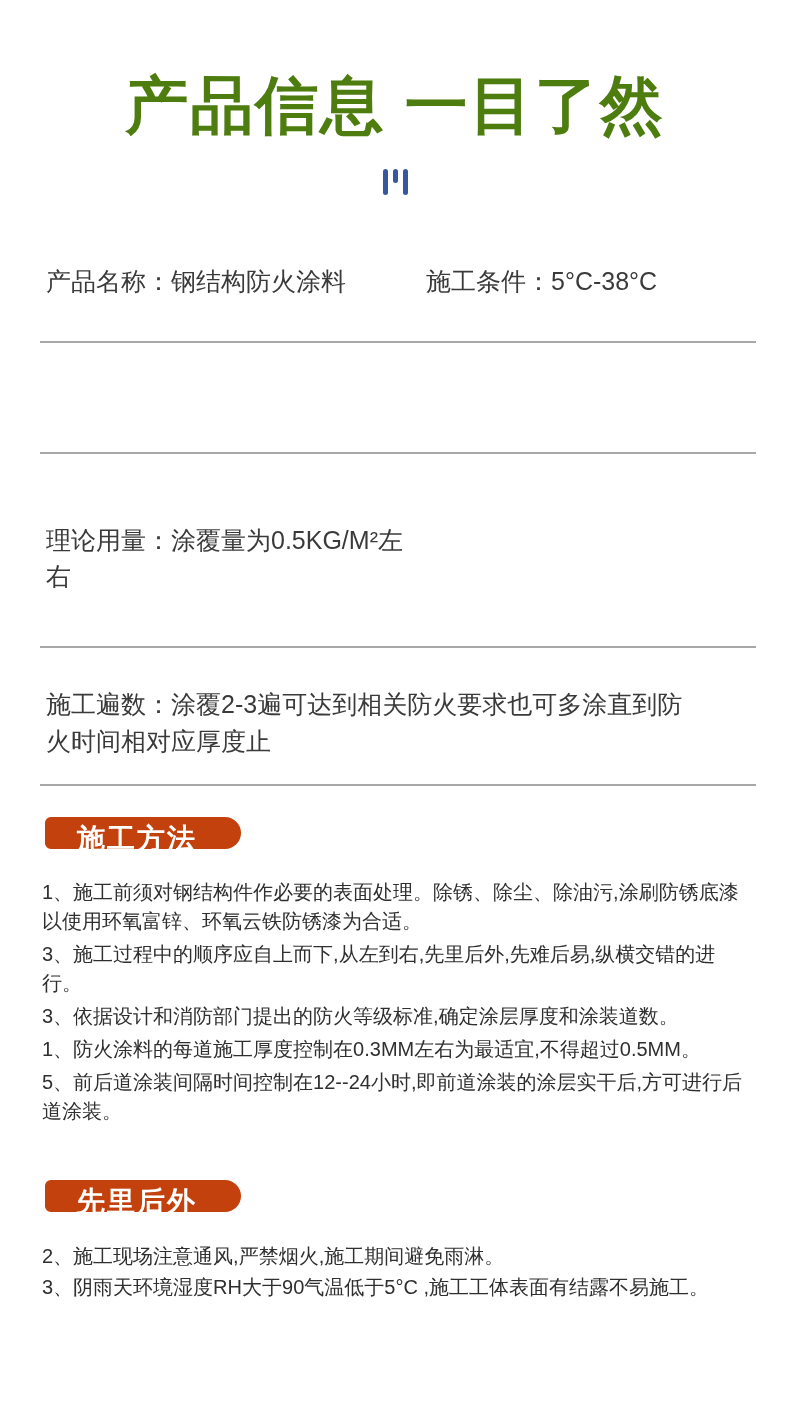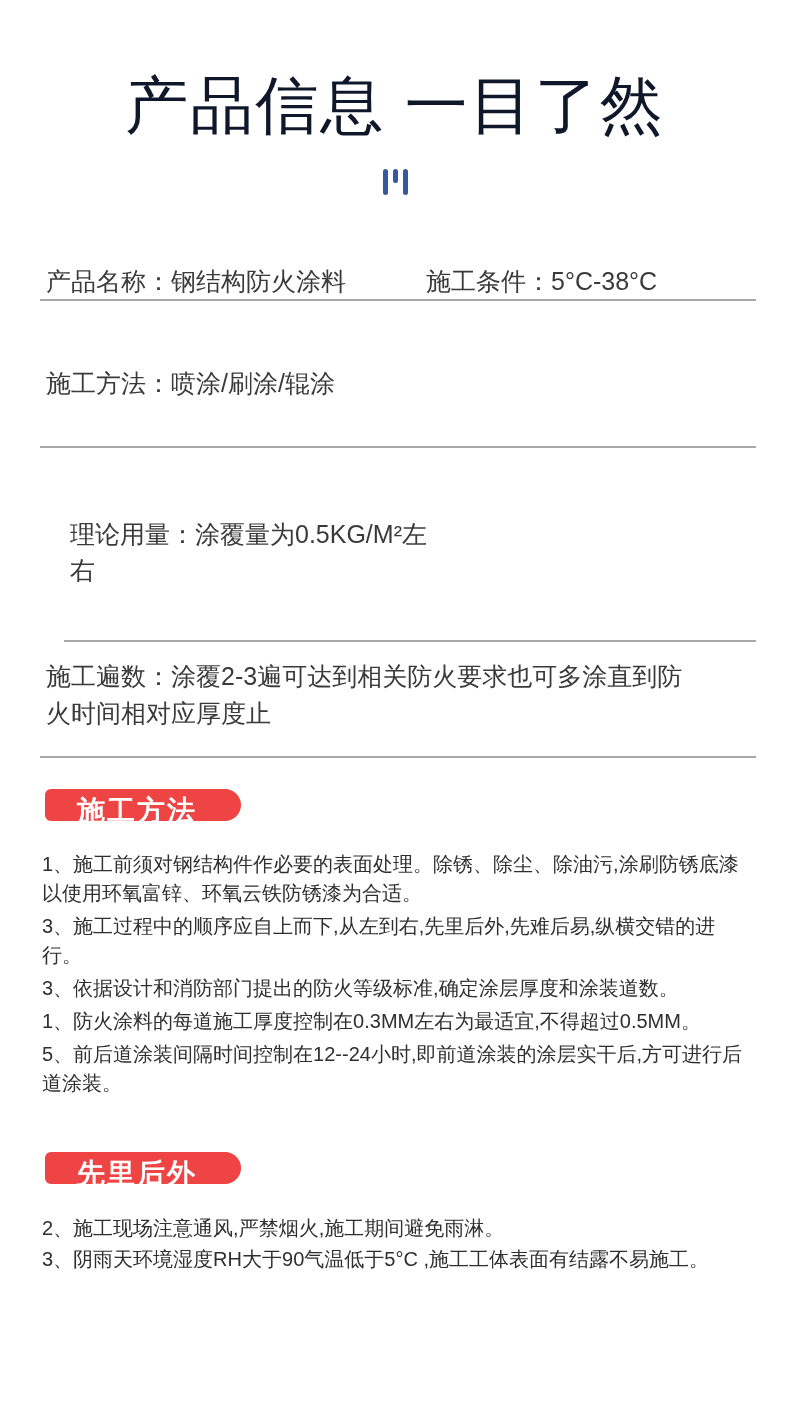--- a/index.html
+++ b/index.html
@@ -10,23 +10,23 @@
     font-family: "Liberation Sans", "DejaVu Sans", sans-serif;
     color: #333333;
     overflow: hidden;
     position: relative;
   }
 
   
   .header { text-align: center; padding-top: 66px; }
   .page-title {
     font-size: 63px;
-    font-weight: 400;
+    font-weight: 700;
     letter-spacing: 2px;
-    color: #0f172a;
+    color: #4d7c0f;
     line-height: 1.25;
   }
   .quote-icon {
     margin: 24px auto 0;
     display: flex;
     justify-content: center;
     align-items: flex-start;
     gap: 5px;
     height: 26px;
   }
@@ -43,31 +43,31 @@
   .spec-row {
     display: flex;
     border-bottom: 2px solid #a8a8a8;
     padding-left: 6px;
     font-size: 25px;
     font-weight: 500;
     color: #3a3a3a;
     line-height: 36px;
   }
   .spec-left { width: 380px; flex-shrink: 0; }
-  .spec-row.r1 { padding-top: 68px; }
+  .spec-row.r1 { padding-top: 68px; padding-bottom: 42px; }
   .spec-row.r2 { padding-top: 64px; padding-bottom: 45px; }
-  .spec-row.r3 { padding-top: 68px; padding-bottom: 52px; margin-left: 24px; }
-  .spec-row.r4 { padding-top: 16px; padding-bottom: 24px; line-height: 37px; }
+  .spec-row.r3 { padding-top: 68px; padding-bottom: 52px; }
+  .spec-row.r4 { padding-top: 38px; padding-bottom: 24px; line-height: 37px; }
   .spec-row.r4 .spec-wide { width: 648px; }
 
   
   .section-badge {
     margin-left: 45px;
     display: inline-block;
-    background: #ef4444;
+    background: #c2410c;
     color: #ffffff;
     font-size: 28px;
     font-weight: 700;
     line-height: 44px;
     height: 32px;
     padding: 0 44px 0 32px;
     border-radius: 8px 22px 22px 8px;
     letter-spacing: 2px;
   }
   .badge-1 { margin-top: 31px; }
@@ -99,21 +99,20 @@
     <span class="bar tall"></span>
   </div>
 </div>
 
 <div class="specs">
   <div class="spec-row r1">
     <span class="spec-left">产品名称：钢结构防火涂料</span>
     <span class="spec-right">施工条件：5°C-38°C</span>
   </div>
   <div class="spec-row r2">
-    <span class="spec-left">施工方法：喷涂/刷涂/辊涂</span>
   </div>
   <div class="spec-row r3">
     <span class="spec-left spec-wide">理论用量：涂覆量为0.5KG/M²左右</span>
   </div>
   <div class="spec-row r4">
     <span class="spec-left spec-wide">施工遍数：涂覆2-3遍可达到相关防火要求也可多涂直到防火时间相对应厚度止</span>
   </div>
 </div>
 
 <div class="section-badge badge-1">施工方法</div>

